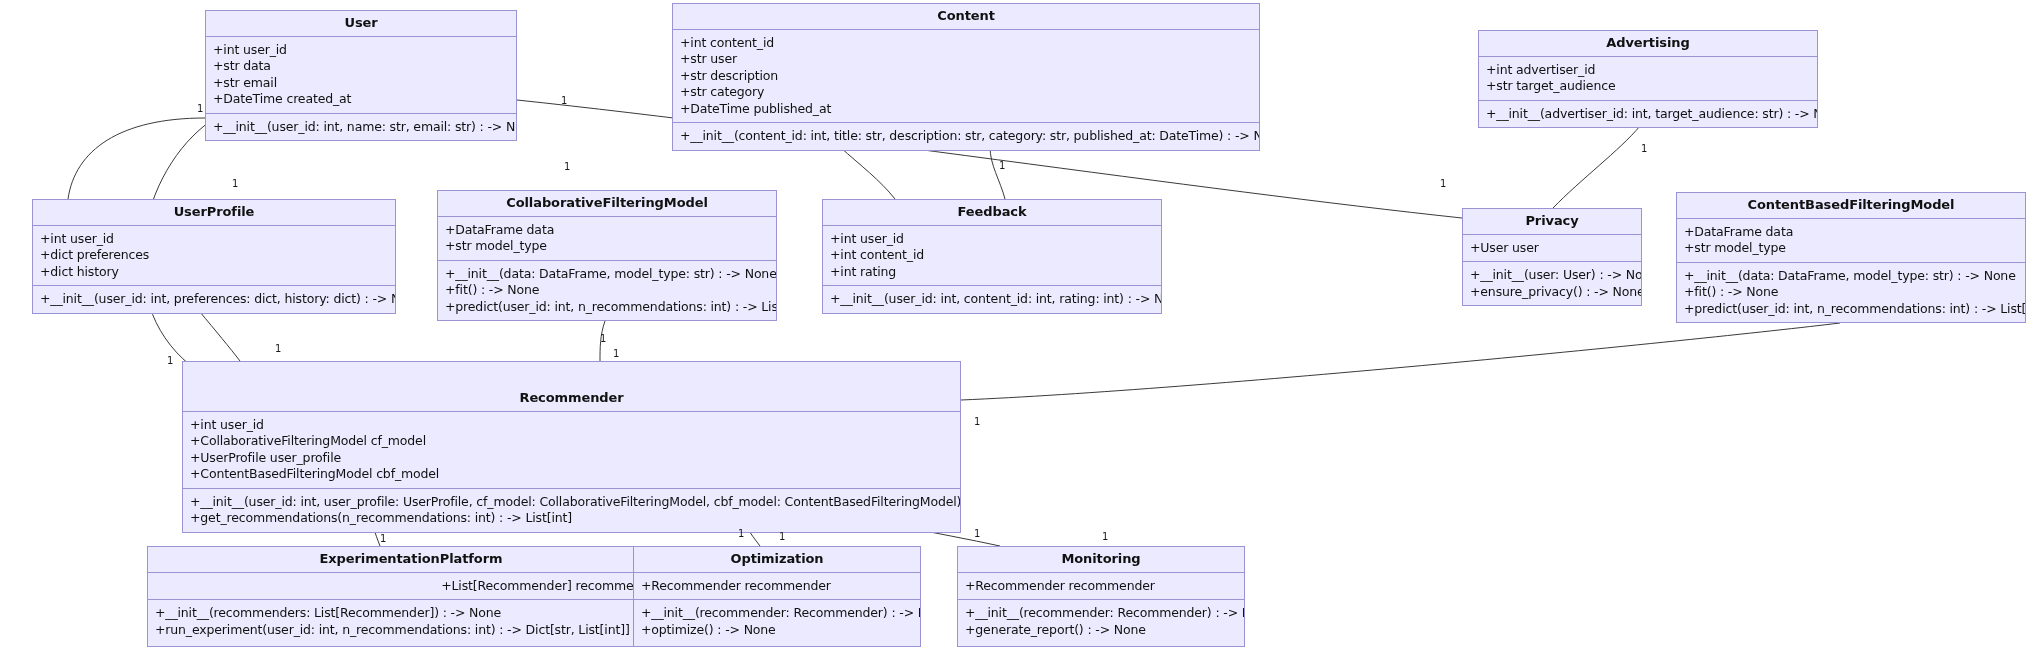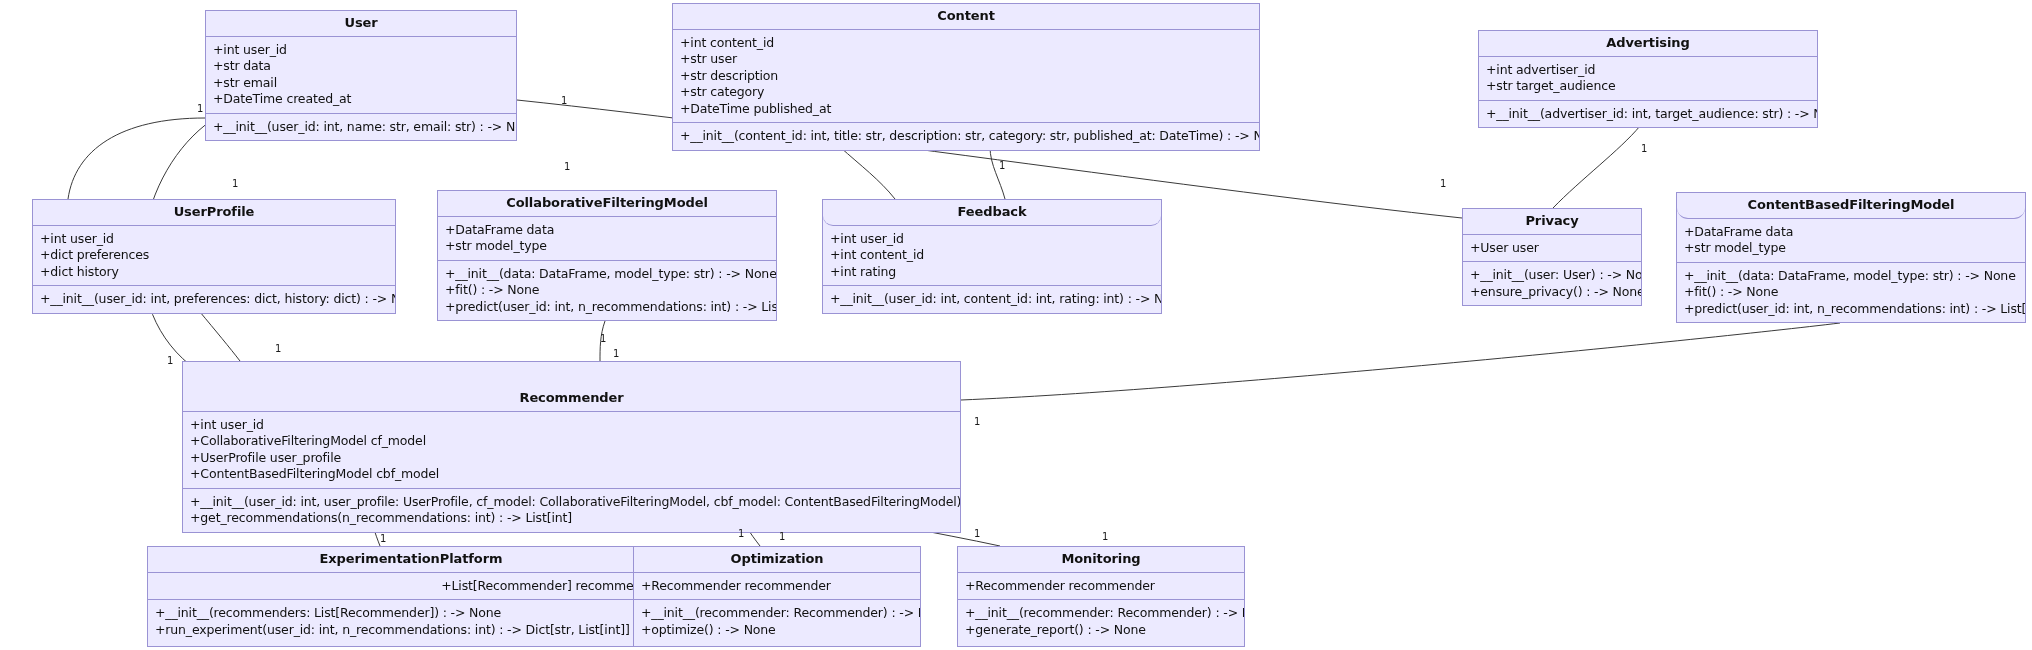--- a/index.html
+++ b/index.html
@@ -141,42 +141,42 @@
         <div class="uml-row">+DataFrame data</div>
         <div class="uml-row">+str model_type</div>
       </div>
       <div class="uml-section methods">
         <div class="uml-row">+__init__(data: DataFrame, model_type: str) : -&gt; None</div>
         <div class="uml-row">+fit() : -&gt; None</div>
         <div class="uml-row">+predict(user_id: int, n_recommendations: int) : -&gt; List[int]</div>
       </div>
     </div>
     <div class="uml-class" style="left: 822px; top: 199px; width: 340px; min-height: 114px; background: rgb(236, 234, 255); border-color: rgb(154, 147, 212);">
-      <div class="uml-title" style="border-color: rgb(154, 147, 212); border-radius: 10px;">Feedback</div>
+      <div class="uml-title" style="border-color: rgb(154, 147, 212);">Feedback</div>
       <div class="uml-section attrs" style="border-color: rgb(154, 147, 212);">
         <div class="uml-row">+int user_id</div>
         <div class="uml-row">+int content_id</div>
         <div class="uml-row">+int rating</div>
       </div>
       <div class="uml-section methods">
         <div class="uml-row">+__init__(user_id: int, content_id: int, rating: int) : -&gt; None</div>
       </div>
     </div>
     <div class="uml-class" style="left: 1462px; top: 208px; width: 180px; min-height: 97px; background: rgb(236, 234, 255); border-color: rgb(154, 147, 212);">
       <div class="uml-title" style="border-color: rgb(154, 147, 212);">Privacy</div>
       <div class="uml-section attrs" style="border-color: rgb(154, 147, 212);">
         <div class="uml-row">+User user</div>
       </div>
       <div class="uml-section methods">
         <div class="uml-row">+__init__(user: User) : -&gt; None</div>
         <div class="uml-row">+ensure_privacy() : -&gt; None</div>
       </div>
     </div>
     <div class="uml-class" style="left: 1676px; top: 192px; width: 350px; min-height: 131px; background: rgb(236, 234, 255); border-color: rgb(154, 147, 212);">
-      <div class="uml-title" style="border-color: rgb(154, 147, 212); border-radius: 11px;">ContentBasedFilteringModel</div>
+      <div class="uml-title" style="border-color: rgb(154, 147, 212);">ContentBasedFilteringModel</div>
       <div class="uml-section attrs" style="border-color: rgb(154, 147, 212);">
         <div class="uml-row">+DataFrame data</div>
         <div class="uml-row">+str model_type</div>
       </div>
       <div class="uml-section methods">
         <div class="uml-row">+__init__(data: DataFrame, model_type: str) : -&gt; None</div>
         <div class="uml-row">+fit() : -&gt; None</div>
         <div class="uml-row">+predict(user_id: int, n_recommendations: int) : -&gt; List[int]</div>
       </div>
     </div>

